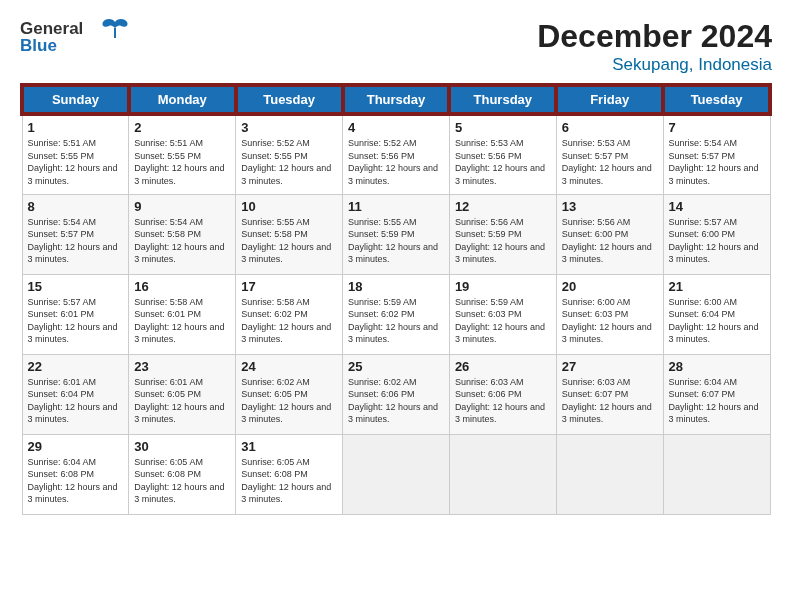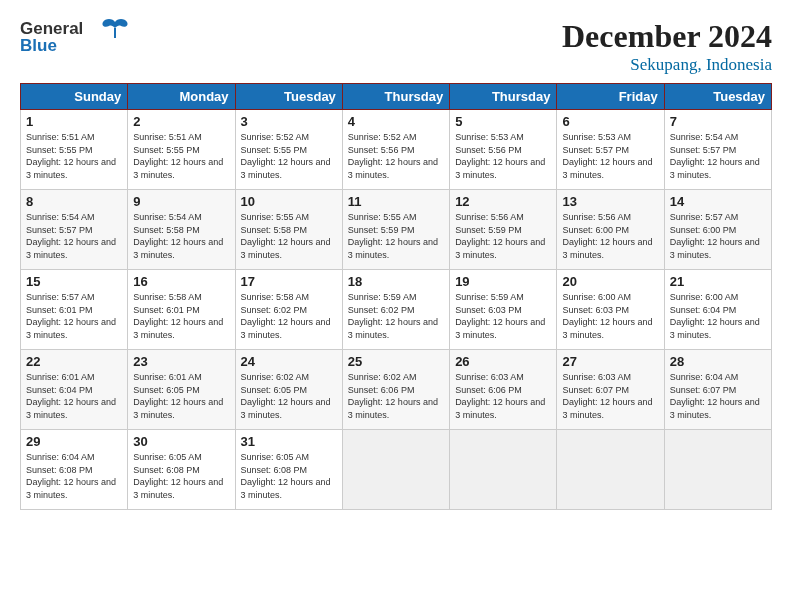--- a/index.html
+++ b/index.html
@@ -20,43 +20,42 @@
       align-items: flex-start;
       margin-bottom: 8px;
     }
     .logo {
       display: flex;
       align-items: center;
       gap: 4px;
     }
     .title-block {
       text-align: right;
-      font-family: Liberation Serif, serif;
     }
     .main-title {
       font-size: 32px;
       font-weight: bold;
       color: #222;
     }
     .subtitle {
       font-size: 17px;
       color: #0369a1;
     }
     .calendar {
       width: 100%;
       border-collapse: collapse;
     }
     .calendar th {
       background: #1a6fb5;
       color: #fff;
       font-size: 13px;
       font-weight: bold;
       padding: 5px 6px;
-      border: 1px solid #7f1d1d;
-      text-align: right;
+      border: 4px solid #7f1d1d;
+      text-align: center;
     }
     .calendar td {
       border: 1px solid #ccc;
       vertical-align: top;
       padding: 4px 5px;
       font-size: 9.5px;
       color: #333;
       width: calc(100% / 7);
       background: #fff;
       height: 80px;

